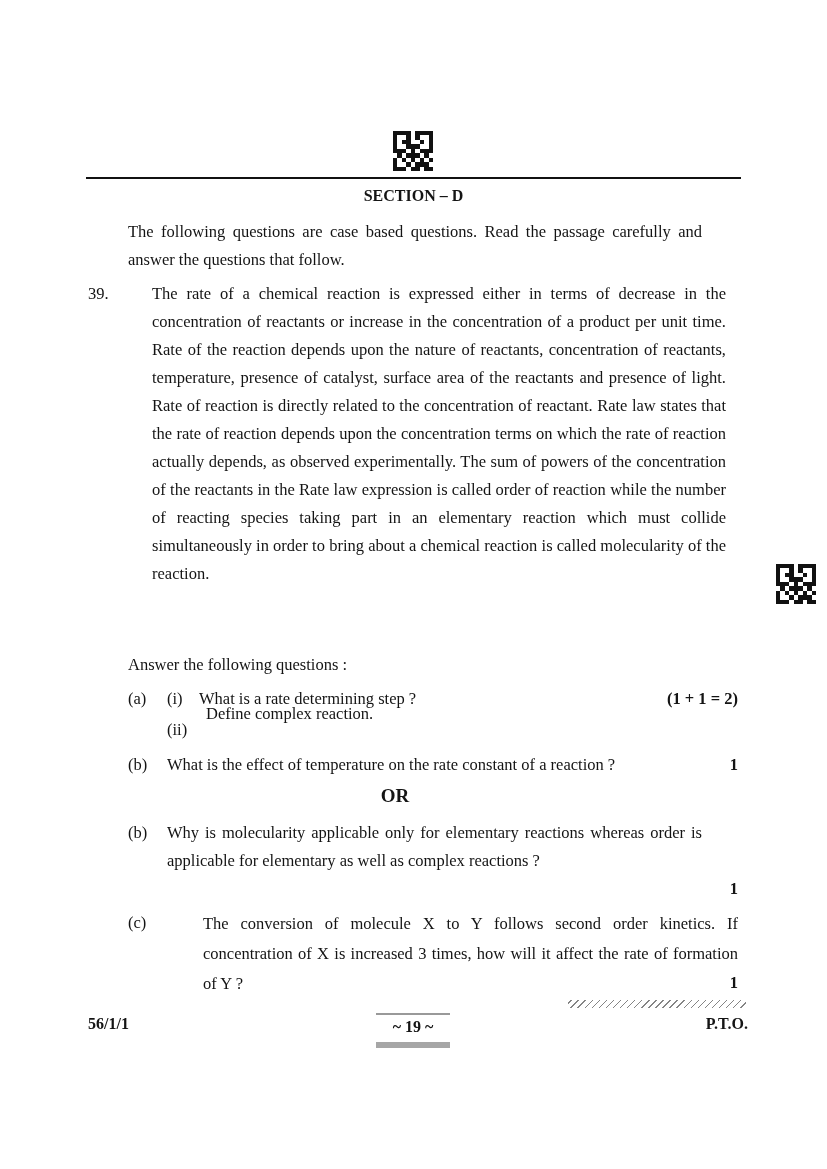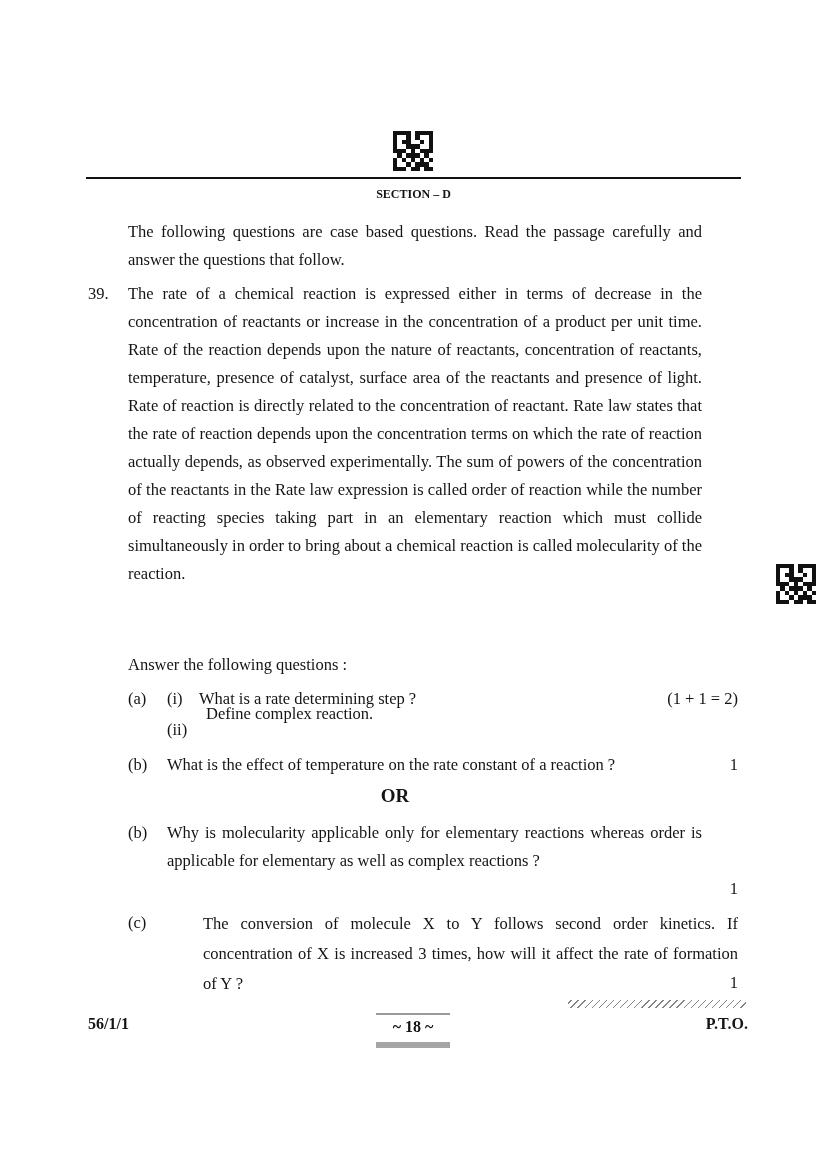--- a/index.html
+++ b/index.html
@@ -13,34 +13,34 @@
       grid-template-columns: repeat(9, 1fr); grid-template-rows: repeat(9, 1fr);
     }
     .qr span { background: #111; }
     .qr span.w { background: transparent; }
     #qr-top { left: 393px; top: 131px; width: 40px; height: 40px; }
     #qr-side { left: 776px; top: 564px; width: 40px; height: 40px; }
 
     .rule-top { position: absolute; left: 86px; top: 177px; width: 655px; height: 2px; background: #111; }
     .section-title {
       position: absolute; left: 0; width: 827px; top: 187px; text-align: center;
-      font-weight: bold; font-size: 12px; font-family: "Liberation Serif", serif;
+      font-weight: bold; font-size: 16px; font-family: "Liberation Serif", serif;
     }
     .para {
       position: absolute; left: 128px; width: 574px;
       font-family: "Liberation Serif", serif; font-size: 16.5px; line-height: 28px;
       text-align: justify; text-align-last: left;
     }
     #intro { top: 218px; }
     #qnum { position: absolute; left: 88px; top: 280px; font-family: "Liberation Serif", serif; font-size: 16.5px; line-height: 28px; }
-    #passage { top: 280px; }
+    #passage { top: 280px; margin-left: 24px; }
     #answer-lead { position: absolute; left: 128px; top: 651px; font-family: "Liberation Serif", serif; font-size: 16.5px; line-height: 28px; }
 
     .lbl, .txt, .marks { position: absolute; font-family: "Liberation Serif", serif; font-size: 16.5px; line-height: 28px; }
-    .marks { font-weight: normal; text-align: right; }
+    .marks { font-weight: bold; text-align: right; }
 
     .or { position: absolute; left: 0; width: 790px; text-align: center; top: 785px; font-weight: bold; font-size: 19px; font-family: "Liberation Serif", serif; }
 
     .sub-para {
       position: absolute; left: 167px; width: 535px;
       font-family: "Liberation Serif", serif; font-size: 16.5px; line-height: 28px;
       text-align: justify; text-align-last: left;
     }
 
     .wavy {
@@ -252,15 +252,15 @@
 <div class="marks" style="right:89px; top:875px;">1</div>
 
 <div class="lbl" style="left:128px; top:909px;">(c)</div>
 <div class="sub-para" style="top:909px; line-height:30px;margin-left:36px;">The conversion of molecule X to Y follows second order kinetics. If concentration of X is increased 3 times, how will it affect the rate of formation of Y ?</div>
 <div class="marks" style="right:89px; top:969px;">1</div>
 
 <div class="wavy"></div>
 
 <div class="footer-code">56/1/1</div>
 <div class="page-bar-top"></div>
-<div class="page-num">~ 18 ~</div>
+<div class="page-num">~ 19 ~</div>
 <div class="page-bar-bot"></div>
 <div class="footer-pto">P.T.O.</div>
 
 </body></html>

